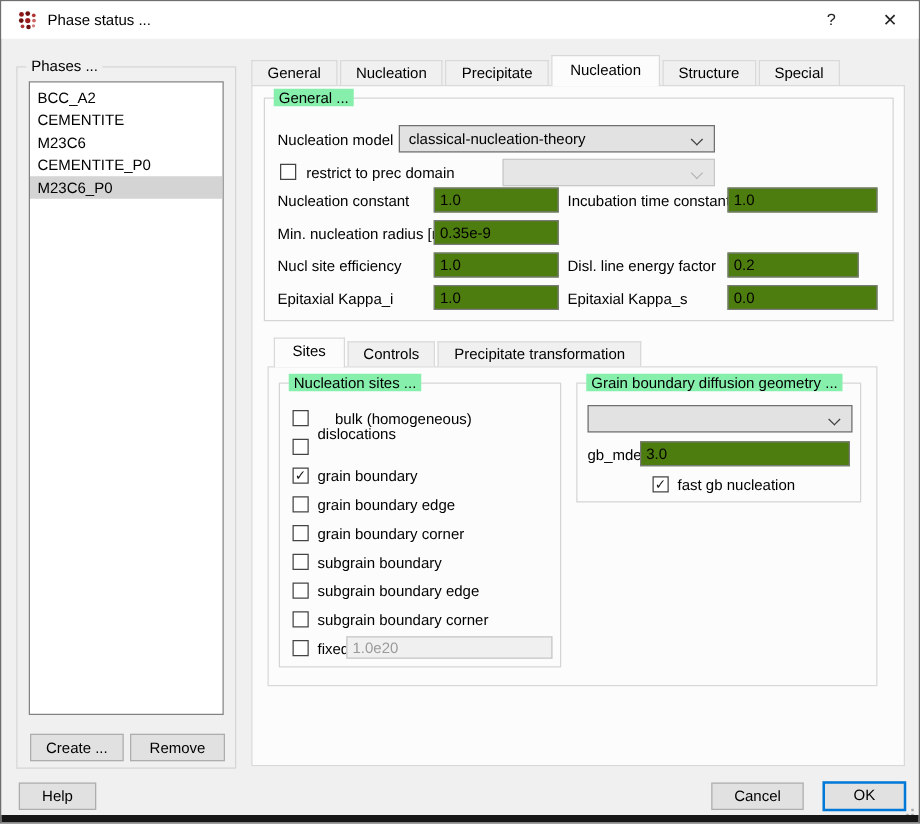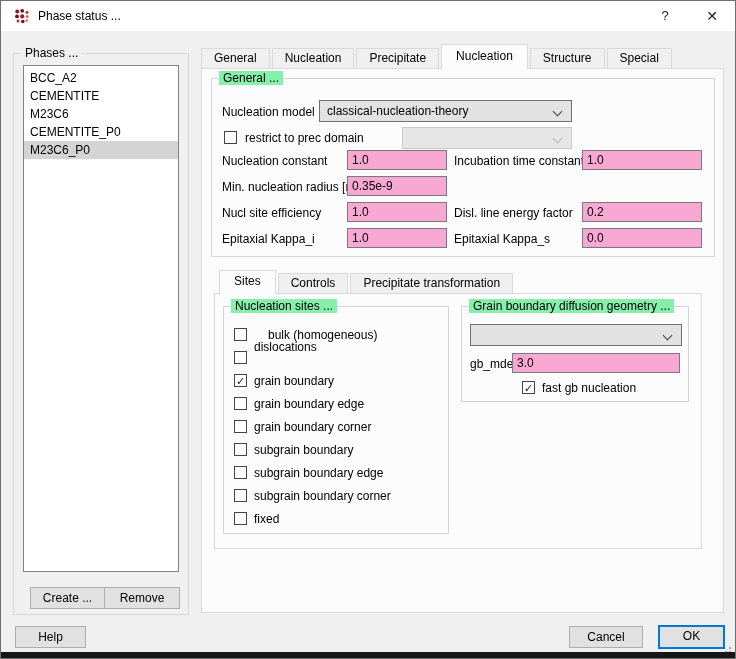--- a/index.html
+++ b/index.html
@@ -30,21 +30,21 @@
   .btn { position:absolute; height:22px; line-height:20px; background:#e1e1e1; border:1px solid #adadad; text-align:center; cursor:default; }
   .btn-ok { border:2px solid #0078d7; line-height:18px; }
   
   .tabbar { position:absolute; display:flex; height:20px; z-index:3; }
   .tab { height:20px; line-height:19px; padding:0 12px; background:#f0f0f0; border:1px solid #d9d9d9; border-bottom:none; margin-right:2px; white-space:nowrap; }
   .tab.active { height:25px; margin-top:-4px; line-height:23px; background:#fcfcfc; border:1px solid #d9d9d9; border-bottom:none; padding:0 14px; }
   .subtab.active { height:24px; margin-top:-3px; line-height:21px; }
   .panel { position:absolute; background:#fcfcfc; border:1px solid #d9d9d9; z-index:1; }
   
   .lbl { position:absolute; height:16px; line-height:16px; white-space:nowrap; }
-  .txt { position:absolute; height:20px; border:1px solid #7a7a7a; background:#f9a8d4; font-family:"Liberation Sans",sans-serif; font-size:12px; padding:1px 4px; color:#000; }
+  .txt { position:absolute; height:20px; border:1px solid #7a7a7a; background:#4d7c0f; font-family:"Liberation Sans",sans-serif; font-size:12px; padding:1px 4px; color:#000; }
   .txt:disabled, .txt.disabled { background:#f0f0f0; border:1px solid #c6c6c6; color:#9a9a9a; }
   .combo { position:absolute; height:22px; background:#e2e2e2; border:1px solid #707070; }
   .combo .val { position:absolute; left:7px; top:2px; line-height:17px; white-space:nowrap; }
   .chev { position:absolute; right:10px; top:7px; width:7px; height:7px; border-right:1px solid #404040; border-bottom:1px solid #404040; transform:rotate(45deg); }
   .combo.disabled { background:#e6e6e6; border:1px solid #c8c8c8; }
   .combo.disabled .chev { border-color:#b4b4b4; }
   
   .cb { position:absolute; width:13px; height:13px; background:#fff; border:1px solid #444; text-align:center; line-height:12px; font-size:11px; color:#1a1a1a; }
   
   .bottom-strip { position:absolute; left:0; bottom:0; width:100%; height:6px; background:#161616; z-index:6; }
@@ -77,21 +77,21 @@
 
   <div class="groupbox on-gray" style="left:12px; top:52px; width:176px; height:562px;">
     <span class="grouplabel">Phases ...</span>
     <div class="phase-list">
       <div class="list-item">BCC_A2</div>
       <div class="list-item">CEMENTITE</div>
       <div class="list-item">M23C6</div>
       <div class="list-item">CEMENTITE_P0</div>
       <div class="list-item selected">M23C6_P0</div>
     </div>
-    <div class="btn" style="left:10px; top:533px; width:75px;margin-left:6px;">Create ...</div>
+    <div class="btn" style="left:10px; top:533px; width:75px;">Create ...</div>
     <div class="btn" style="left:90px; top:533px; width:76px;">Remove</div>
   </div>
 
   <div class="tabbar" style="left:200px; top:47px;">
     <div class="tab">General</div>
     <div class="tab">Nucleation</div>
     <div class="tab">Precipitate</div>
     <div class="tab active">Nucleation</div>
     <div class="tab">Structure</div>
     <div class="tab">Special</div>
@@ -119,21 +119,21 @@
       <input class="txt" style="left: 135px; top: 71px; width: 100px;" value="1.0">
       <span class="lbl" style="left:242px; top:74px;">Incubation time constant</span>
       <input class="txt" style="left: 370px; top: 71px; width: 120px;" value="1.0">
 
       <span class="lbl" style="left:10px; top:100px;">Min. nucleation radius [m]</span>
       <input class="txt" style="left: 135px; top: 97px; width: 100px;" value="0.35e-9">
 
       <span class="lbl" style="left:10px; top:126px;">Nucl site efficiency</span>
       <input class="txt" style="left: 135px; top: 123px; width: 100px;" value="1.0">
       <span class="lbl" style="left:242px; top:126px;">Disl. line energy factor</span>
-      <input class="txt" style="left: 370px; top: 123px; width: 120px;" value="0.2">
+      <input class="txt" style="left: 370px; top: 123px; width: 105px;" value="0.2">
 
       <span class="lbl" style="left:10px; top:152px;">Epitaxial Kappa_i</span>
       <input class="txt" style="left: 135px; top: 149px; width: 100px;" value="1.0">
       <span class="lbl" style="left:242px; top:152px;">Epitaxial Kappa_s</span>
       <input class="txt" style="left: 370px; top: 149px; width: 120px;" value="0.0">
     </div>
 
     <div class="tabbar" style="left:17px; top:204px;">
       <div class="tab subtab active">Sites</div>
       <div class="tab subtab">Controls</div>
@@ -164,39 +164,40 @@
         <span class="lbl" style="left:30px; top:135px;">subgrain boundary</span>
 
         <span class="cb" style="left:10px; top:159px;"></span>
         <span class="lbl" style="left:30px; top:158px;">subgrain boundary edge</span>
 
         <span class="cb" style="left:10px; top:182px;"></span>
         <span class="lbl" style="left:30px; top:181px;">subgrain boundary corner</span>
 
         <span class="cb" style="left:10px; top:205px;"></span>
         <span class="lbl" style="left:30px; top:204px;">fixed</span>
+        <input class="txt disabled" style="left: 53px; top: 202px; width: 165px; height: 18px;" disabled="" value="1.0e20">
       </div>
 
       <div class="groupbox on-white" style="left:246px; top:12px; width:228px; height:96px;">
         <span class="grouplabel">Grain boundary diffusion geometry ...</span>
 
         <div class="combo" style="left:8px; top:17px; width:212px;">
           <span class="chev"></span>
         </div>
 
         <span class="lbl" style="left:8px; top:49px;">gb_mdef</span>
         <input class="txt" style="left: 50px; top: 46px; width: 168px;" value="3.0">
 
         <span class="cb" style="left:60px; top:74px;">✓</span>
         <span class="lbl" style="left:80px; top:73px;">fast gb nucleation</span>
       </div>
 
     </div>
   </div>
 
-  <div class="btn" style="left:14px; top:625px; width:71px;">Help</div>
+  <div class="btn" style="left:14px; top:625px; width:62px;">Help</div>
   <div class="btn" style="left:568px; top:625px; width:74px;">Cancel</div>
   <div class="btn btn-ok" style="left:657px; top:624px; width:67px; height:24px;">OK</div>
 
   <span class="grip"></span>
   <div class="bottom-strip"></div>
 
 </div>
 
 </body></html>

